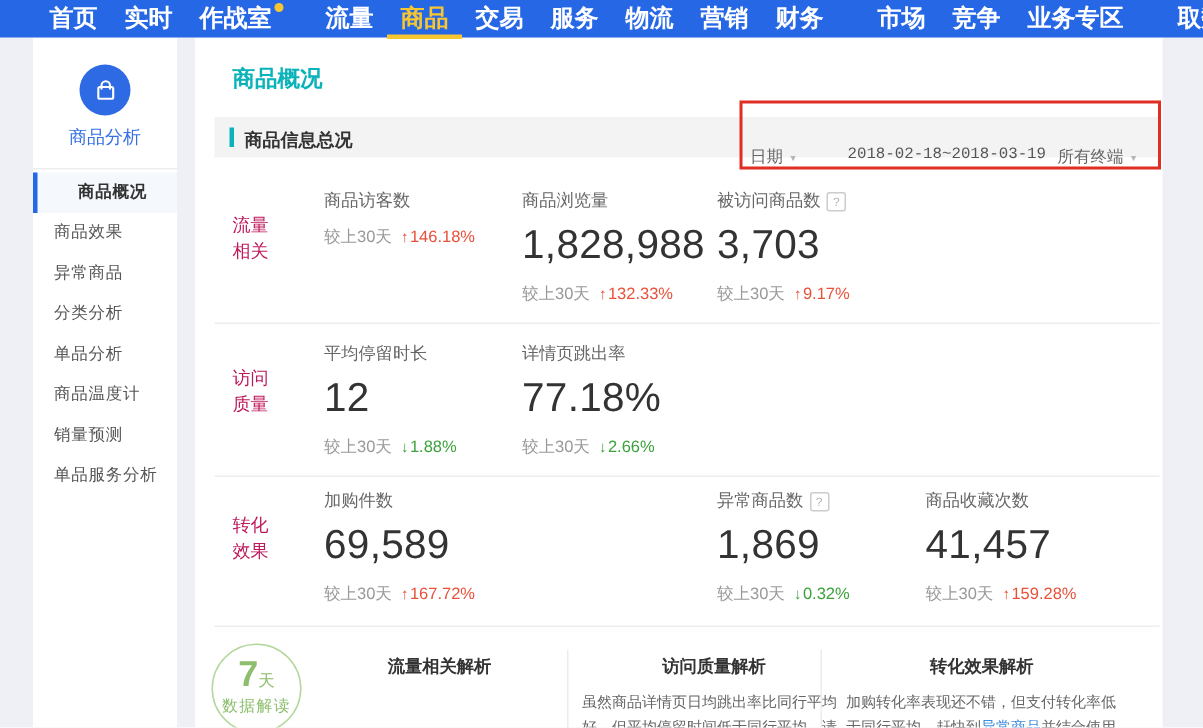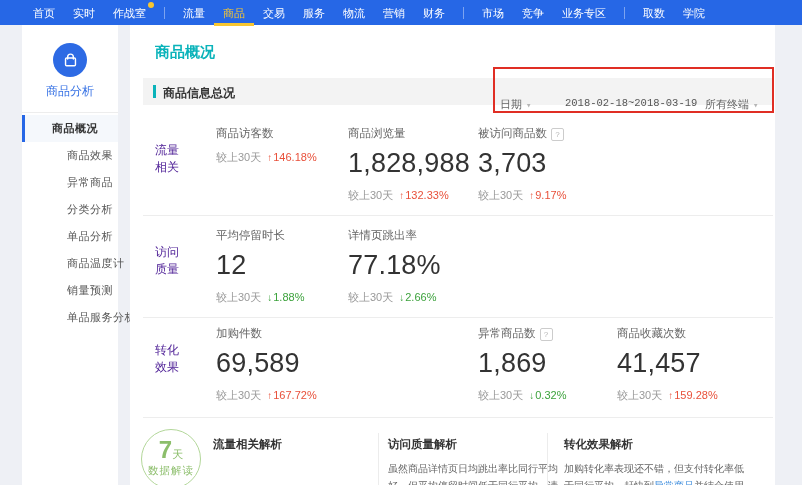--- a/index.html
+++ b/index.html
@@ -11,21 +11,21 @@
   }
   .screen{position:relative;width:802px;height:485px;}
 
   
   .topnav{
     position:absolute;top:0;left:0;right:0;height:25px;
     background:#2667e6;display:flex;align-items:center;
     padding-left:33px;gap:18px;z-index:3;
   }
   .nav-item{
-    color:#fff;font-size:11px;font-weight:normal;line-height:14px;
+    color:#fff;font-size:16px;font-weight:bold;line-height:14px;
     position:relative;white-space:nowrap;cursor:pointer;
   }
   .nav-item.active{color:#f7c631;}
   .nav-item.active::after{
     content:"";position:absolute;left:-9px;right:-9px;bottom:-6px;height:3px;background:#f7c631;
   }
   .nav-sep{width:1px;height:12px;background:rgba(255,255,255,.4);}
   .badge-dot{
     position:absolute;top:-4px;right:-8px;width:6px;height:6px;border-radius:50%;background:#f7c631;
   }
@@ -34,21 +34,21 @@
   .sidebar{position:absolute;top:25px;left:22px;width:96px;bottom:0;background:#fff;}
   .side-head{padding-top:18px;padding-bottom:12px;border-bottom:1px solid #ededed;text-align:center;}
   .side-icon{
     width:34px;height:34px;border-radius:50%;background:#2d6ae4;margin:0 auto;
     display:flex;align-items:center;justify-content:center;
   }
   .side-icon svg{width:17px;height:17px;}
   .side-label{margin-top:6px;font-size:12px;color:#3470e4;}
   .side-menu{list-style:none;margin:2px 0 0;padding:0;}
   .side-menu li{
-    height:27px;line-height:27px;padding-left:45px;font-size:11px;color:#555;
+    height:27px;line-height:27px;padding-left:14px;font-size:11px;color:#555;
     letter-spacing:.5px;cursor:pointer;white-space:nowrap;
   }
   .side-menu li.active{
     border-left:3px solid #2667e6;padding-left:27px;background:#f5f8fc;color:#333;font-weight:bold;
   }
 
   
   .main{position:absolute;top:25px;left:130px;width:645px;bottom:0;background:#fff;}
   .page-title{position:absolute;left:25px;top:18px;margin:0;font-size:15px;font-weight:bold;color:#0ab3ba;}
 
@@ -63,21 +63,21 @@
 
   
   .annotation-box{
     position:absolute;left:493px;top:67px;width:277px;height:42px;
     border:2px solid #e02e24;z-index:6;pointer-events:none;
   }
 
   
   .mrow{position:absolute;left:13px;width:630px;height:92px;}
   .mrow.r0{top:95px}.mrow.r1{top:197px}.mrow.r2{top:295px}
-  .grp{position:absolute;left:12px;top:22px;width:30px;font-size:12px;line-height:17px;color:#4c1d95;}
+  .grp{position:absolute;left:12px;top:22px;width:30px;font-size:12px;line-height:17px;color:#be185d;}
   .cell{position:absolute;top:6px;}
   .cell.c0{left:73px}.cell.c1{left:205px}.cell.c2{left:335px}.cell.c3{left:474px}
   .mname{font-size:11.5px;color:#666;display:flex;align-items:flex-end;gap:4px;white-space:nowrap;}
   .help{
     width:11px;height:11px;border:1px solid #ccc;color:#b5b5b5;font-size:8px;line-height:11px;
     text-align:center;border-radius:2px;box-sizing:content-box;cursor:pointer;
   }
   .mval{margin-top:7px;font-size:27px;color:#333;letter-spacing:.2px;}
   .msub{margin-top:9px;font-size:11px;color:#999;white-space:nowrap;}
   .chg{margin-left:6px;}
@@ -92,21 +92,21 @@
   
   .insights{position:absolute;left:8px;top:400px;width:640px;height:90px;}
   .badge-circle{
     position:absolute;left:3px;top:4px;width:60px;height:60px;box-sizing:border-box;
     border:1px solid #b3d79a;border-radius:50%;text-align:center;color:#8cbe6b;padding-top:8px;
   }
   .badge-num{font-size:24px;line-height:24px;font-weight:bold;display:inline;}
   .badge-unit{font-size:11px;}
   .badge-cap{font-size:10.5px;margin-top:2px;letter-spacing:1px;}
   .icol{position:absolute;top:12px;}
-  .icol h3{margin:0;font-size:11.5px;font-weight:bold;color:#333;}
+  .icol h3{margin:0;font-size:11.5px;font-weight:bold;color:#333;text-align:center;}
   .icol p{margin:8px 0 0;font-size:10px;line-height:17px;color:#666;}
   .icol .link{color:#3e8ddd;cursor:pointer;}
   .icol.i0{left:75px;width:160px;}
   .icol.i1{left:250px;width:176px;}
   .icol.i2{left:426px;width:181px;}
   .ivd{position:absolute;top:8px;width:1px;height:78px;background:#ececec;}
   .ivd.v0{left:240px}.ivd.v1{left:409px}
 </style>
 </head>
 <body>

